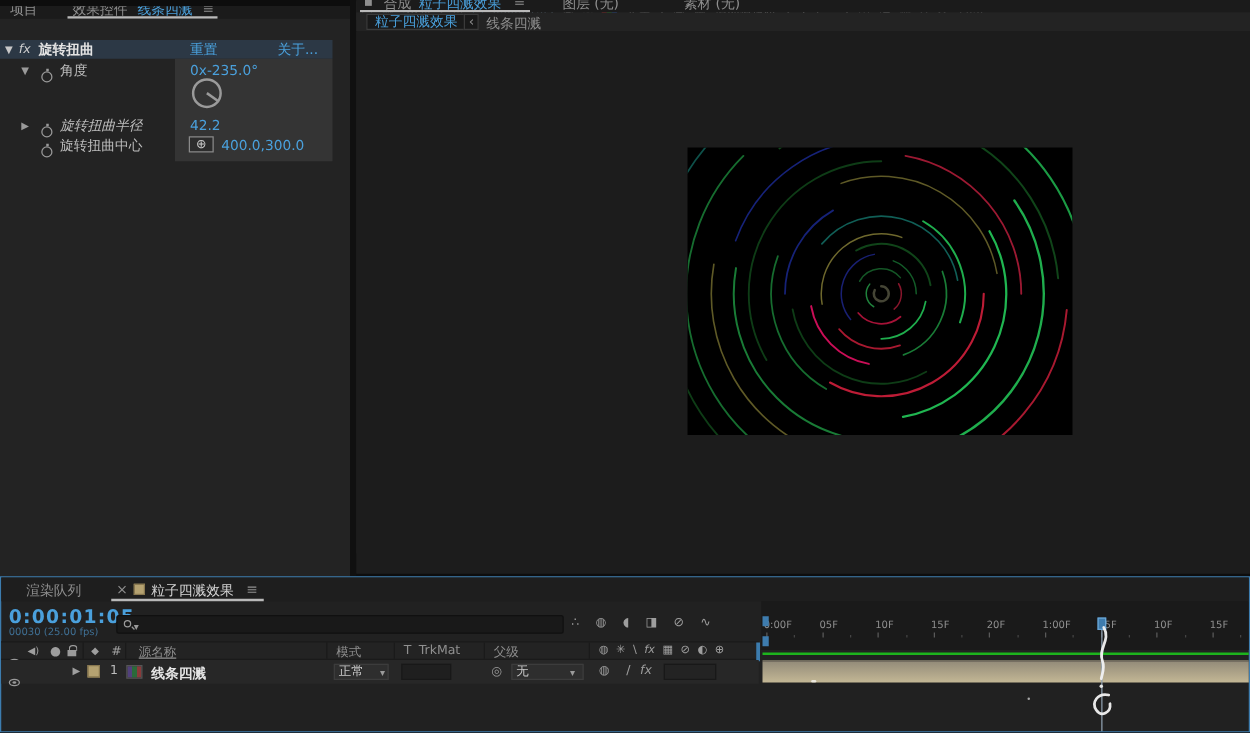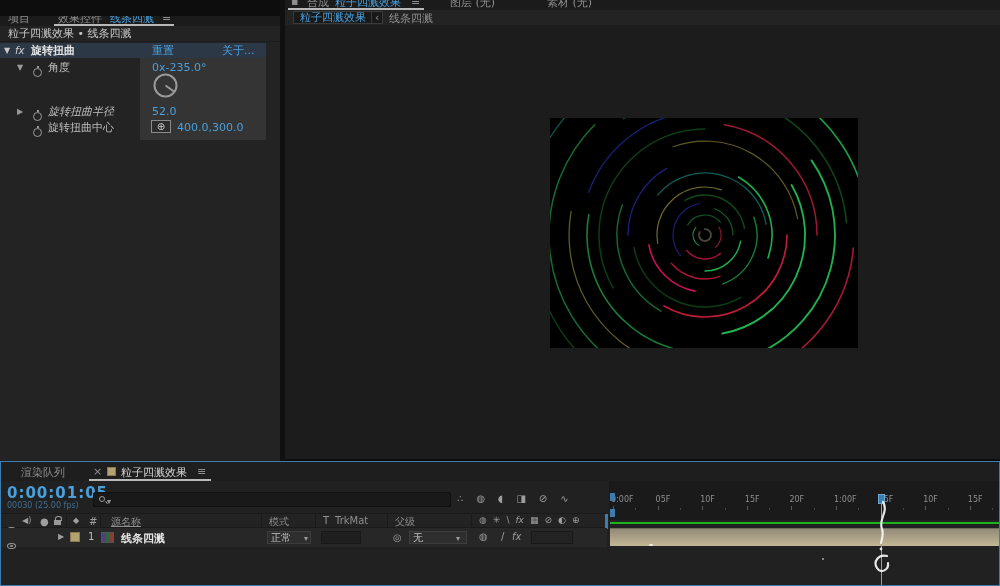--- a/index.html
+++ b/index.html
@@ -10,21 +10,21 @@
 
   
   .txt  { font-size:11px; color:#bdbdbd; white-space:nowrap; }
   .dim  { color:#8f8f8f; }
   .blue { color:#4aa0dc; }
   .white{ color:#e4e4e4; }
   .ico  { font-size:10px; color:#9e9e9e; white-space:nowrap; }
   .caret{ font-size:8px; color:#9a9a9a; }
 
   
-  #fx-panel { left:0; top:16px; width:280px; height:459px; background:#232323; }
+  #fx-panel { left:0; top:5px; width:280px; height:459px; background:#232323; }
   .tabstrip { position:absolute; left:0; top:0; width:100%; height:10px;
               background:#1b1b1b; overflow:hidden; }
   .cut { position:absolute; top:-5px; font-size:11px; white-space:nowrap; }
   .tab-underline { position:absolute; bottom:0; height:2px; background:#b9b9b9; }
   #fx-breadcrumb { left:0; top:10px; width:280px; height:16px; background:#232323;
                    border-bottom:1px solid #1b1b1b; line-height:16px; padding-left:8px; }
   .fxrow { position:absolute; left:0; width:266px; height:15px; line-height:15px; }
   #fx-header-row { top:27px; background:#2c3845; }
   #fx-valcol { left:140px; top:42px; width:126px; height:82px; background:#343434; }
   .stopwatch { display:inline-block; width:9px; height:9px; border:1px solid #9a9a9a;
@@ -99,21 +99,20 @@
 
   <div id="fx-panel" class="abs">
     <div class="tabstrip">
       <span class="cut dim" style="left:8px;">项目</span>
       <span class="cut dim" style="left:58px;">效果控件</span>
       <span class="cut blue" style="left:110px;">线条四溅</span>
       <span class="cut dim" style="left:162px;">≡</span>
       <div class="tab-underline" style="left:54px; width:120px;"></div>
     </div>
 
-    <div id="fx-breadcrumb" class="abs txt" style="color:#c9c9c9;">粒子四溅效果 • 线条四溅</div>
 
     <div class="fxrow" id="fx-header-row">
       <span class="abs" style="left:4px; font-size:8px; color:#c8c8c8;">▼</span>
       <span class="abs" style="left:15px; font-size:10px; font-style:italic; color:#d0d0d0;">fx</span>
       <span class="abs txt white" style="left:31px; font-weight:bold;">旋转扭曲</span>
       <span class="abs txt blue" style="left:152px;">重置</span>
       <span class="abs txt blue" style="left:222px;">关于...</span>
     </div>
 
     <div id="fx-valcol" class="abs"></div>
@@ -127,21 +126,21 @@
 
     <svg class="abs" style="left:152px; top:56px;" width="27" height="27">
       <circle cx="13.5" cy="13.5" r="11" fill="none" stroke="#9a9a9a" stroke-width="2"></circle>
       <line x1="13.5" y1="13.5" x2="22.4" y2="19.8" stroke="#9a9a9a" stroke-width="2"></line>
     </svg>
 
     <div class="fxrow" style="top:88px;">
       <span class="abs" style="left:17px; font-size:8px; color:#9a9a9a;">▶</span>
       <span class="abs stopwatch" style="left:33px; top:3px;"></span>
       <span class="abs txt" style="left:48px;font-style:italic;">旋转扭曲半径</span>
-      <span class="abs txt blue" style="left:152px;">52.0</span>
+      <span class="abs txt blue" style="left:152px;">42.2</span>
     </div>
 
     <div class="fxrow" style="top:104px;text-decoration:underline;">
       <span class="abs stopwatch" style="left:33px; top:3px;"></span>
       <span class="abs txt" style="left:48px;">旋转扭曲中心</span>
     </div>
     <div class="xhair-btn">⊕</div>
     <span class="abs txt blue" style="left:177px; top:105px;">400.0,300.0</span>
   </div>
 

